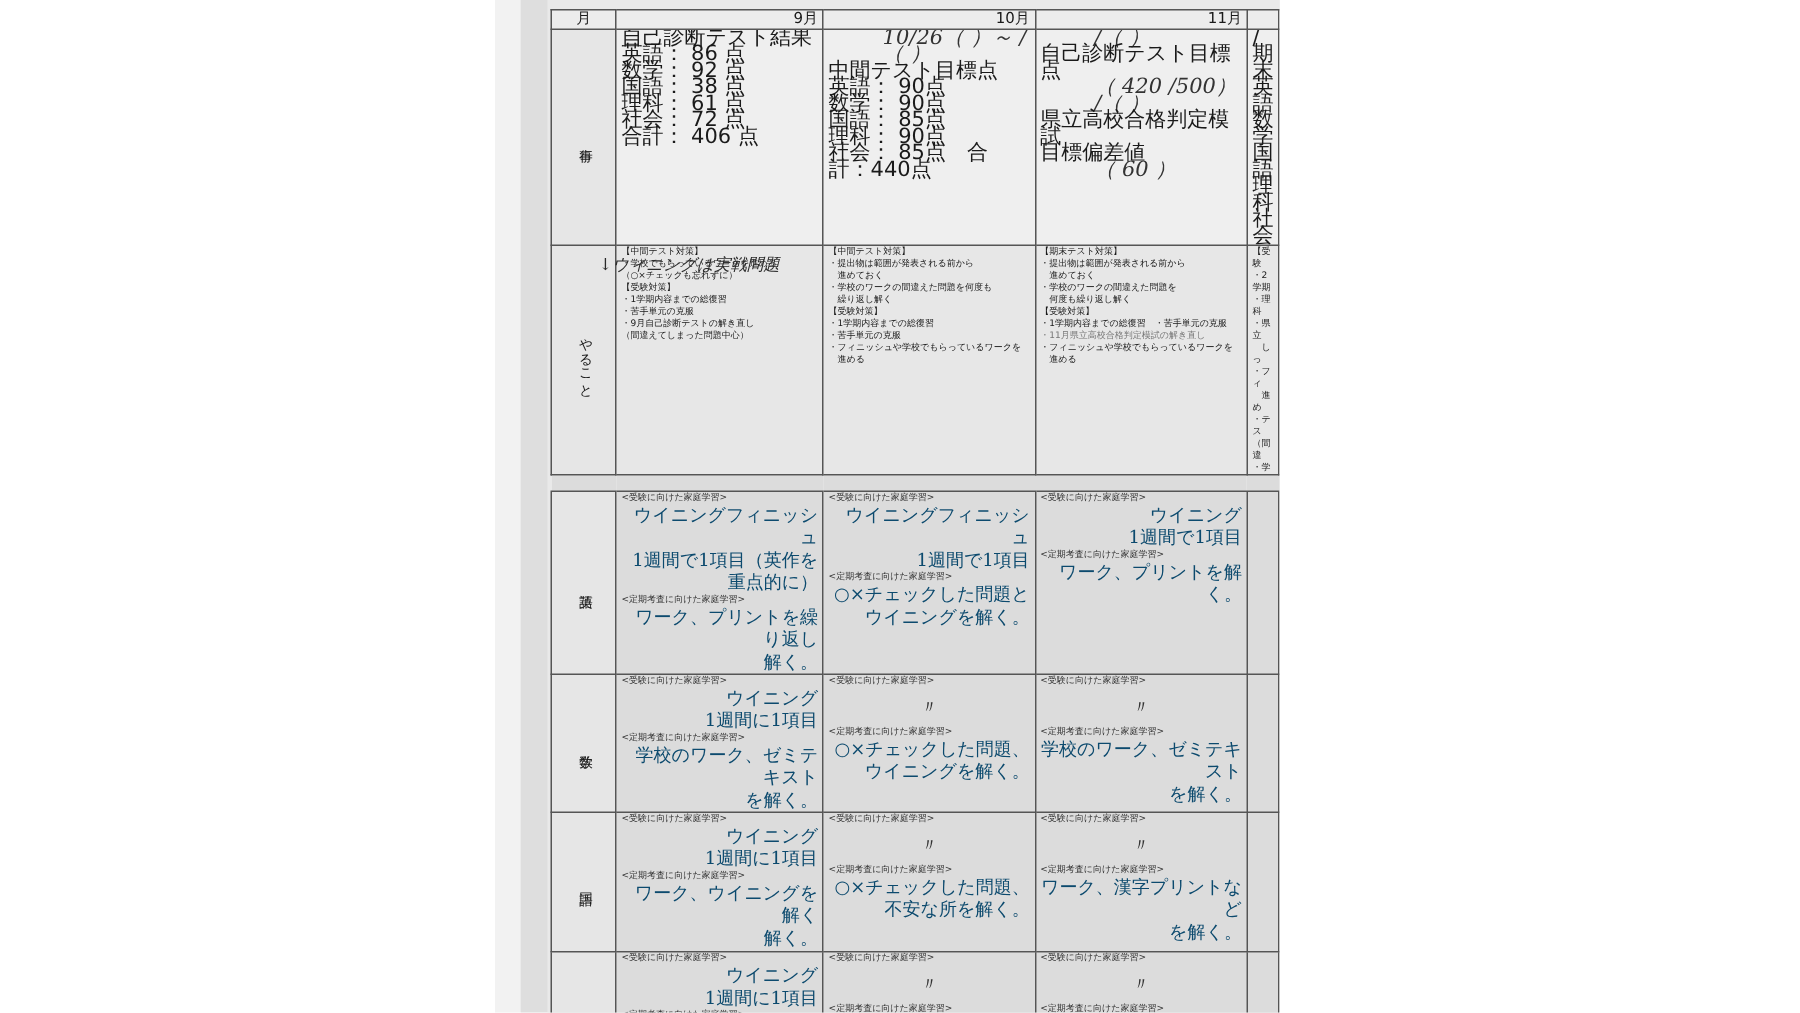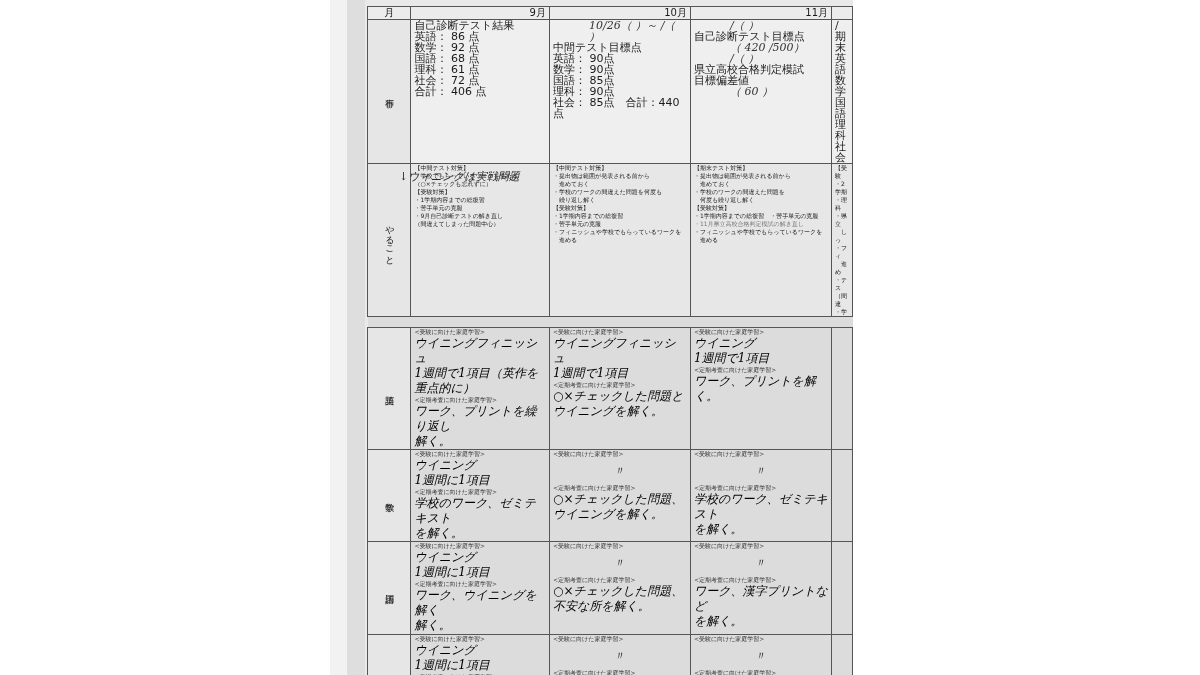--- a/index.html
+++ b/index.html
@@ -6,27 +6,27 @@
   body{width:1200px;height:675px;background:#ffffff;position:relative;overflow:hidden;font-family:"DejaVu Sans",sans-serif;color:#1a1a1a;}
   .photo{position:absolute;left:347px;top:0;width:506px;height:675px;background:#dedede;overflow:hidden;}
   .leftstrip{position:absolute;left:330px;top:0;width:17px;height:675px;background:#f2f2f2;}
   .sheet{position:absolute;left:18px;top:0;width:520px;height:675px;background:#e9e9e9;}
   table.plan{position:absolute;left:20px;top:6px;border-collapse:collapse;table-layout:fixed;}
   .plan td{border:1px solid #555;vertical-align:top;padding:0 3px;overflow:hidden;}
   .hdr td{height:12px;text-align:right;font-size:10px;line-height:12px;background:#ececec;}
   .rowlabel{width:38px;text-align:center !important;vertical-align:middle !important;font-size:9px;line-height:11px;writing-mode:vertical-rl;background:#e6e6e6;}
   .col{width:138px;}
   .col4{width:14px;}
-  .ev{font-size:11px;line-height:11px;background:#efefef;}
+  .ev{font-size:14px;line-height:11px;background:#efefef;}
   .ev .hand{font-family:"DejaVu Serif",serif;font-style:italic;color:#333;margin-left:36px;}
   .todo{font-size:6px;line-height:8px;background:#e7e7e7;height:82px;}
   .gap td{height:10px;border-left:none;border-right:none;background:#dcdcdc;}
   .subj{background:#dcdcdc;font-size:6px;line-height:8px;}
   .subj .tag{display:block;font-size:6px;color:#333;}
-  .subj .hw{display:block;font-family:"DejaVu Serif",serif;font-size:12px;line-height:15px;color:#000000;font-style:italic;}
+  .subj .hw{display:block;font-family:"DejaVu Serif",serif;font-size:12px;line-height:15px;color:#0c4a6e;text-align:right;}
   .subj .ditto{display:block;text-align:center;font-size:12px;line-height:26px;color:#333;}
   .note{position:absolute;left:52px;top:169px;font-family:"DejaVu Serif",serif;font-style:italic;font-size:11px;color:#2a2a2a;}
 </style>
 </head>
 <body>
 
 <div class="leftstrip"></div>
 <div class="photo">
   <div class="sheet"></div>
 
@@ -39,21 +39,21 @@
       <td class="col">11月</td>
       <td class="col4"></td>
     </tr>
 
     <tr style="height:82px;">
       <td class="rowlabel">行事</td>
       <td class="ev">
         <div>自己診断テスト結果</div>
         <div>英語： 86 点</div>
         <div>数学： 92 点</div>
-        <div>国語： 68 点</div>
+        <div>国語： 38 点</div>
         <div>理科： 61 点</div>
         <div>社会： 72 点</div>
         <div>合計： 406 点</div>
       </td>
       <td class="ev">
         <div class="hand">10/26（ ）～ /（ ）</div>
         <div>中間テスト目標点</div>
         <div>英語： 90点</div>
         <div>数学： 90点</div>
         <div>国語： 85点</div>

